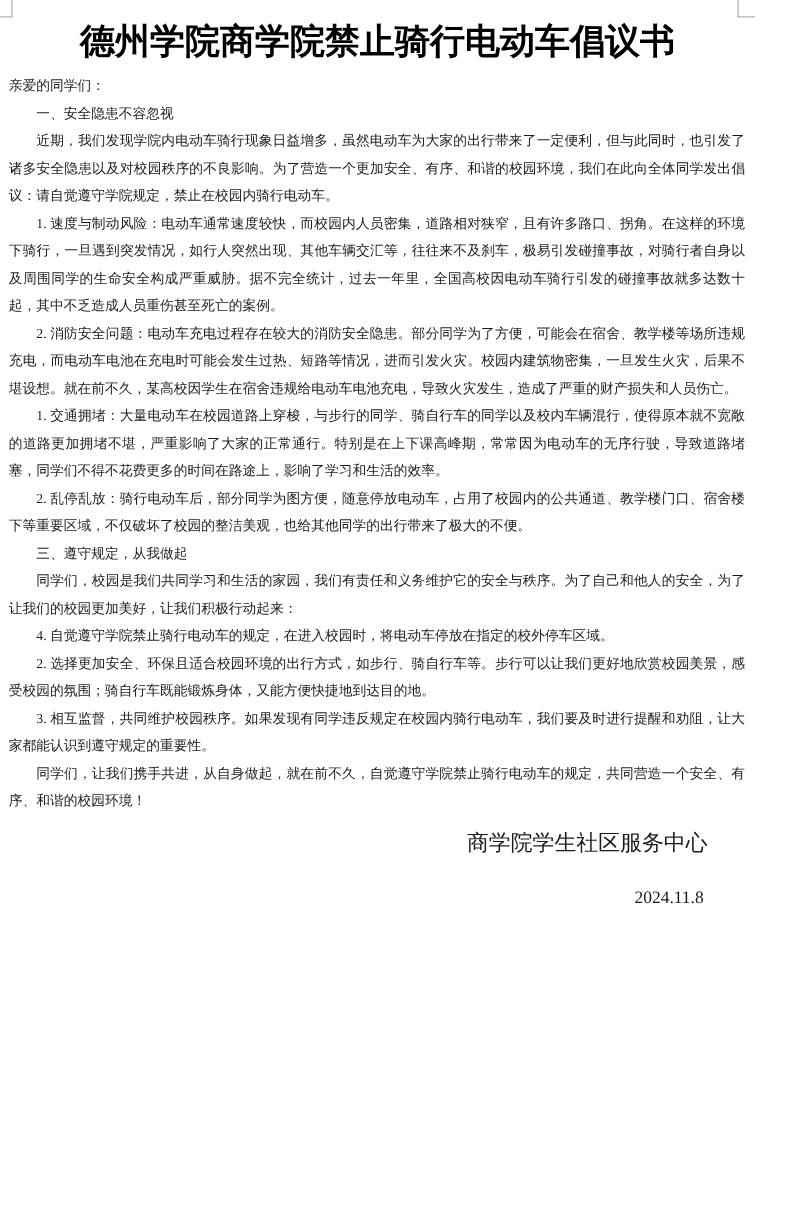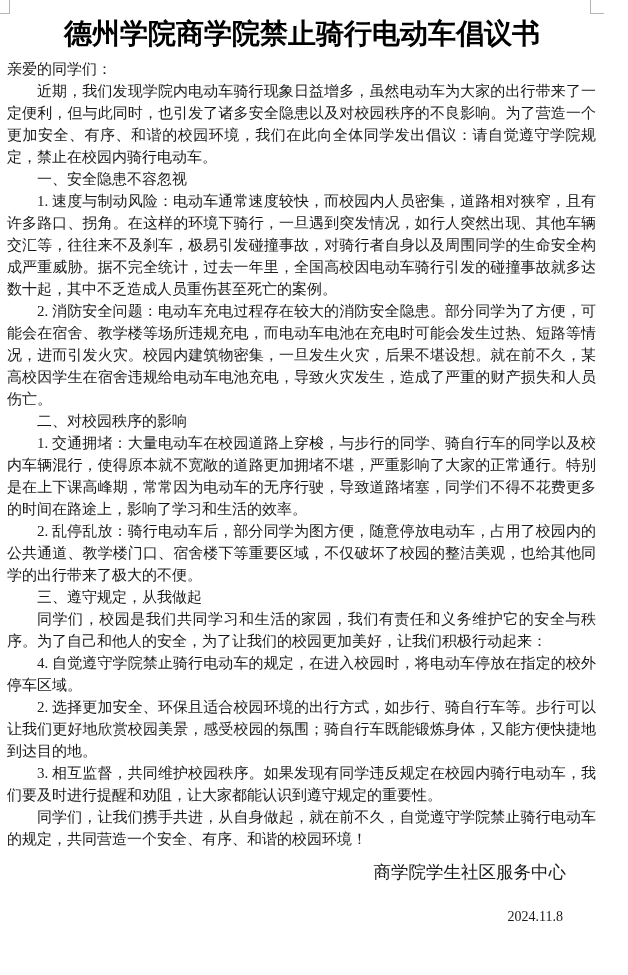--- a/index.html
+++ b/index.html
@@ -43,21 +43,21 @@
     font-size: 28px;
     line-height: 30px;
     font-weight: bold;
     color: #000000;
     letter-spacing: 0;
   }
   .content {
     margin-top: 9px;
     padding-left: 7px;
     padding-right: 8px;
-    font-size: 15px;
+    font-size: 11px;
     line-height: 22px;
     text-align: justify;
     text-justify: inter-ideograph;
   }
   .content p {
     margin: 0;
     text-indent: 2em;
   }
   .content p.salutation {
     text-indent: 0;
@@ -84,25 +84,24 @@
 
 <div class="page">
 
   <div class="corner-mark-left"></div>
   <div class="corner-mark-right"></div>
 
   <h1 class="doc-title">德州学院商学院禁止骑行电动车倡议书</h1>
 
   <div class="content">
     <p class="salutation">亲爱的同学们：</p>
+    <p>一、安全隐患不容忽视</p>
     <p>近期，我们发现学院内电动车骑行现象日益增多，虽然电动车为大家的出行带来了一定便利，但与此同时，也引发了诸多安全隐患以及对校园秩序的不良影响。为了营造一个更加安全、有序、和谐的校园环境，我们在此向全体同学发出倡议：请自觉遵守学院规定，禁止在校园内骑行电动车。</p>
-    <p>一、安全隐患不容忽视</p>
     <p>1. 速度与制动风险：电动车通常速度较快，而校园内人员密集，道路相对狭窄，且有许多路口、拐角。在这样的环境下骑行，一旦遇到突发情况，如行人突然出现、其他车辆交汇等，往往来不及刹车，极易引发碰撞事故，对骑行者自身以及周围同学的生命安全构成严重威胁。据不完全统计，过去一年里，全国高校因电动车骑行引发的碰撞事故就多达数十起，其中不乏造成人员重伤甚至死亡的案例。</p>
     <p>2. 消防安全问题：电动车充电过程存在较大的消防安全隐患。部分同学为了方便，可能会在宿舍、教学楼等场所违规充电，而电动车电池在充电时可能会发生过热、短路等情况，进而引发火灾。校园内建筑物密集，一旦发生火灾，后果不堪设想。就在前不久，某高校因学生在宿舍违规给电动车电池充电，导致火灾发生，造成了严重的财产损失和人员伤亡。</p>
-    <p>二、对校园秩序的影响</p>
     <p>1. 交通拥堵：大量电动车在校园道路上穿梭，与步行的同学、骑自行车的同学以及校内车辆混行，使得原本就不宽敞的道路更加拥堵不堪，严重影响了大家的正常通行。特别是在上下课高峰期，常常因为电动车的无序行驶，导致道路堵塞，同学们不得不花费更多的时间在路途上，影响了学习和生活的效率。</p>
     <p>2. 乱停乱放：骑行电动车后，部分同学为图方便，随意停放电动车，占用了校园内的公共通道、教学楼门口、宿舍楼下等重要区域，不仅破坏了校园的整洁美观，也给其他同学的出行带来了极大的不便。</p>
     <p>三、遵守规定，从我做起</p>
     <p>同学们，校园是我们共同学习和生活的家园，我们有责任和义务维护它的安全与秩序。为了自己和他人的安全，为了让我们的校园更加美好，让我们积极行动起来：</p>
     <p>4. 自觉遵守学院禁止骑行电动车的规定，在进入校园时，将电动车停放在指定的校外停车区域。</p>
     <p>2. 选择更加安全、环保且适合校园环境的出行方式，如步行、骑自行车等。步行可以让我们更好地欣赏校园美景，感受校园的氛围；骑自行车既能锻炼身体，又能方便快捷地到达目的地。</p>
     <p>3. 相互监督，共同维护校园秩序。如果发现有同学违反规定在校园内骑行电动车，我们要及时进行提醒和劝阻，让大家都能认识到遵守规定的重要性。</p>
     <p>同学们，让我们携手共进，从自身做起，就在前不久，自觉遵守学院禁止骑行电动车的规定，共同营造一个安全、有序、和谐的校园环境！</p>
   </div>
 

